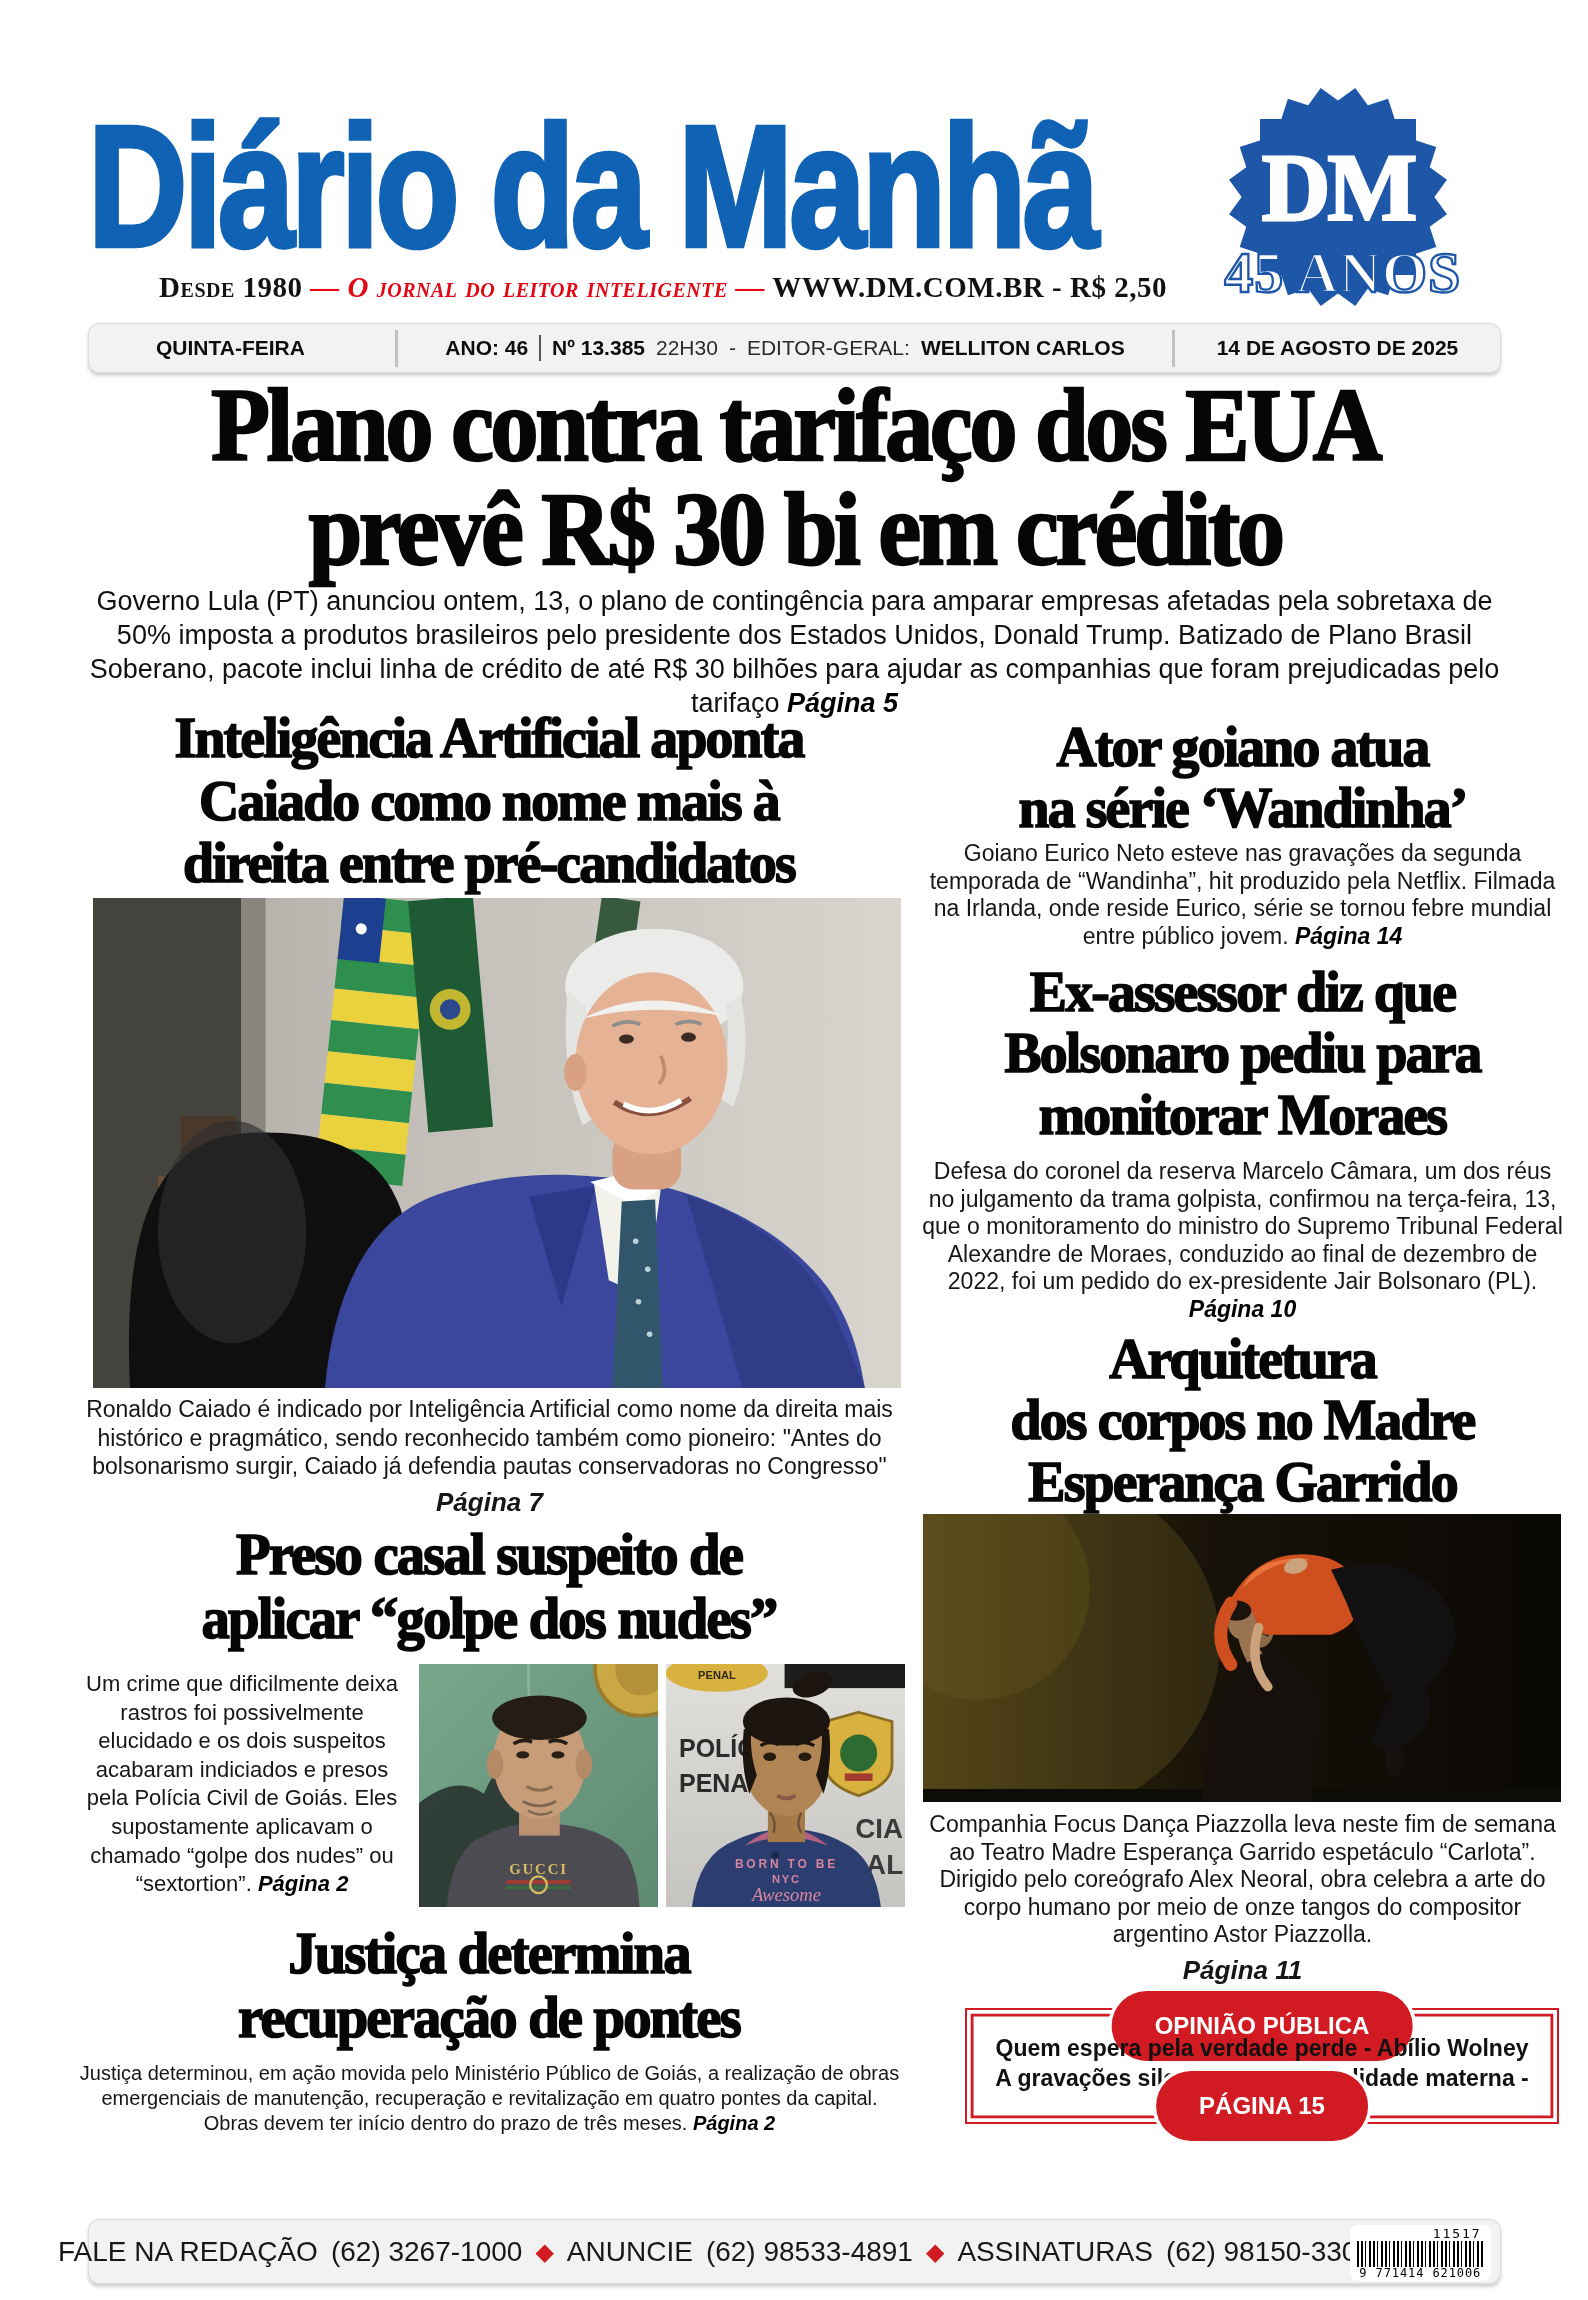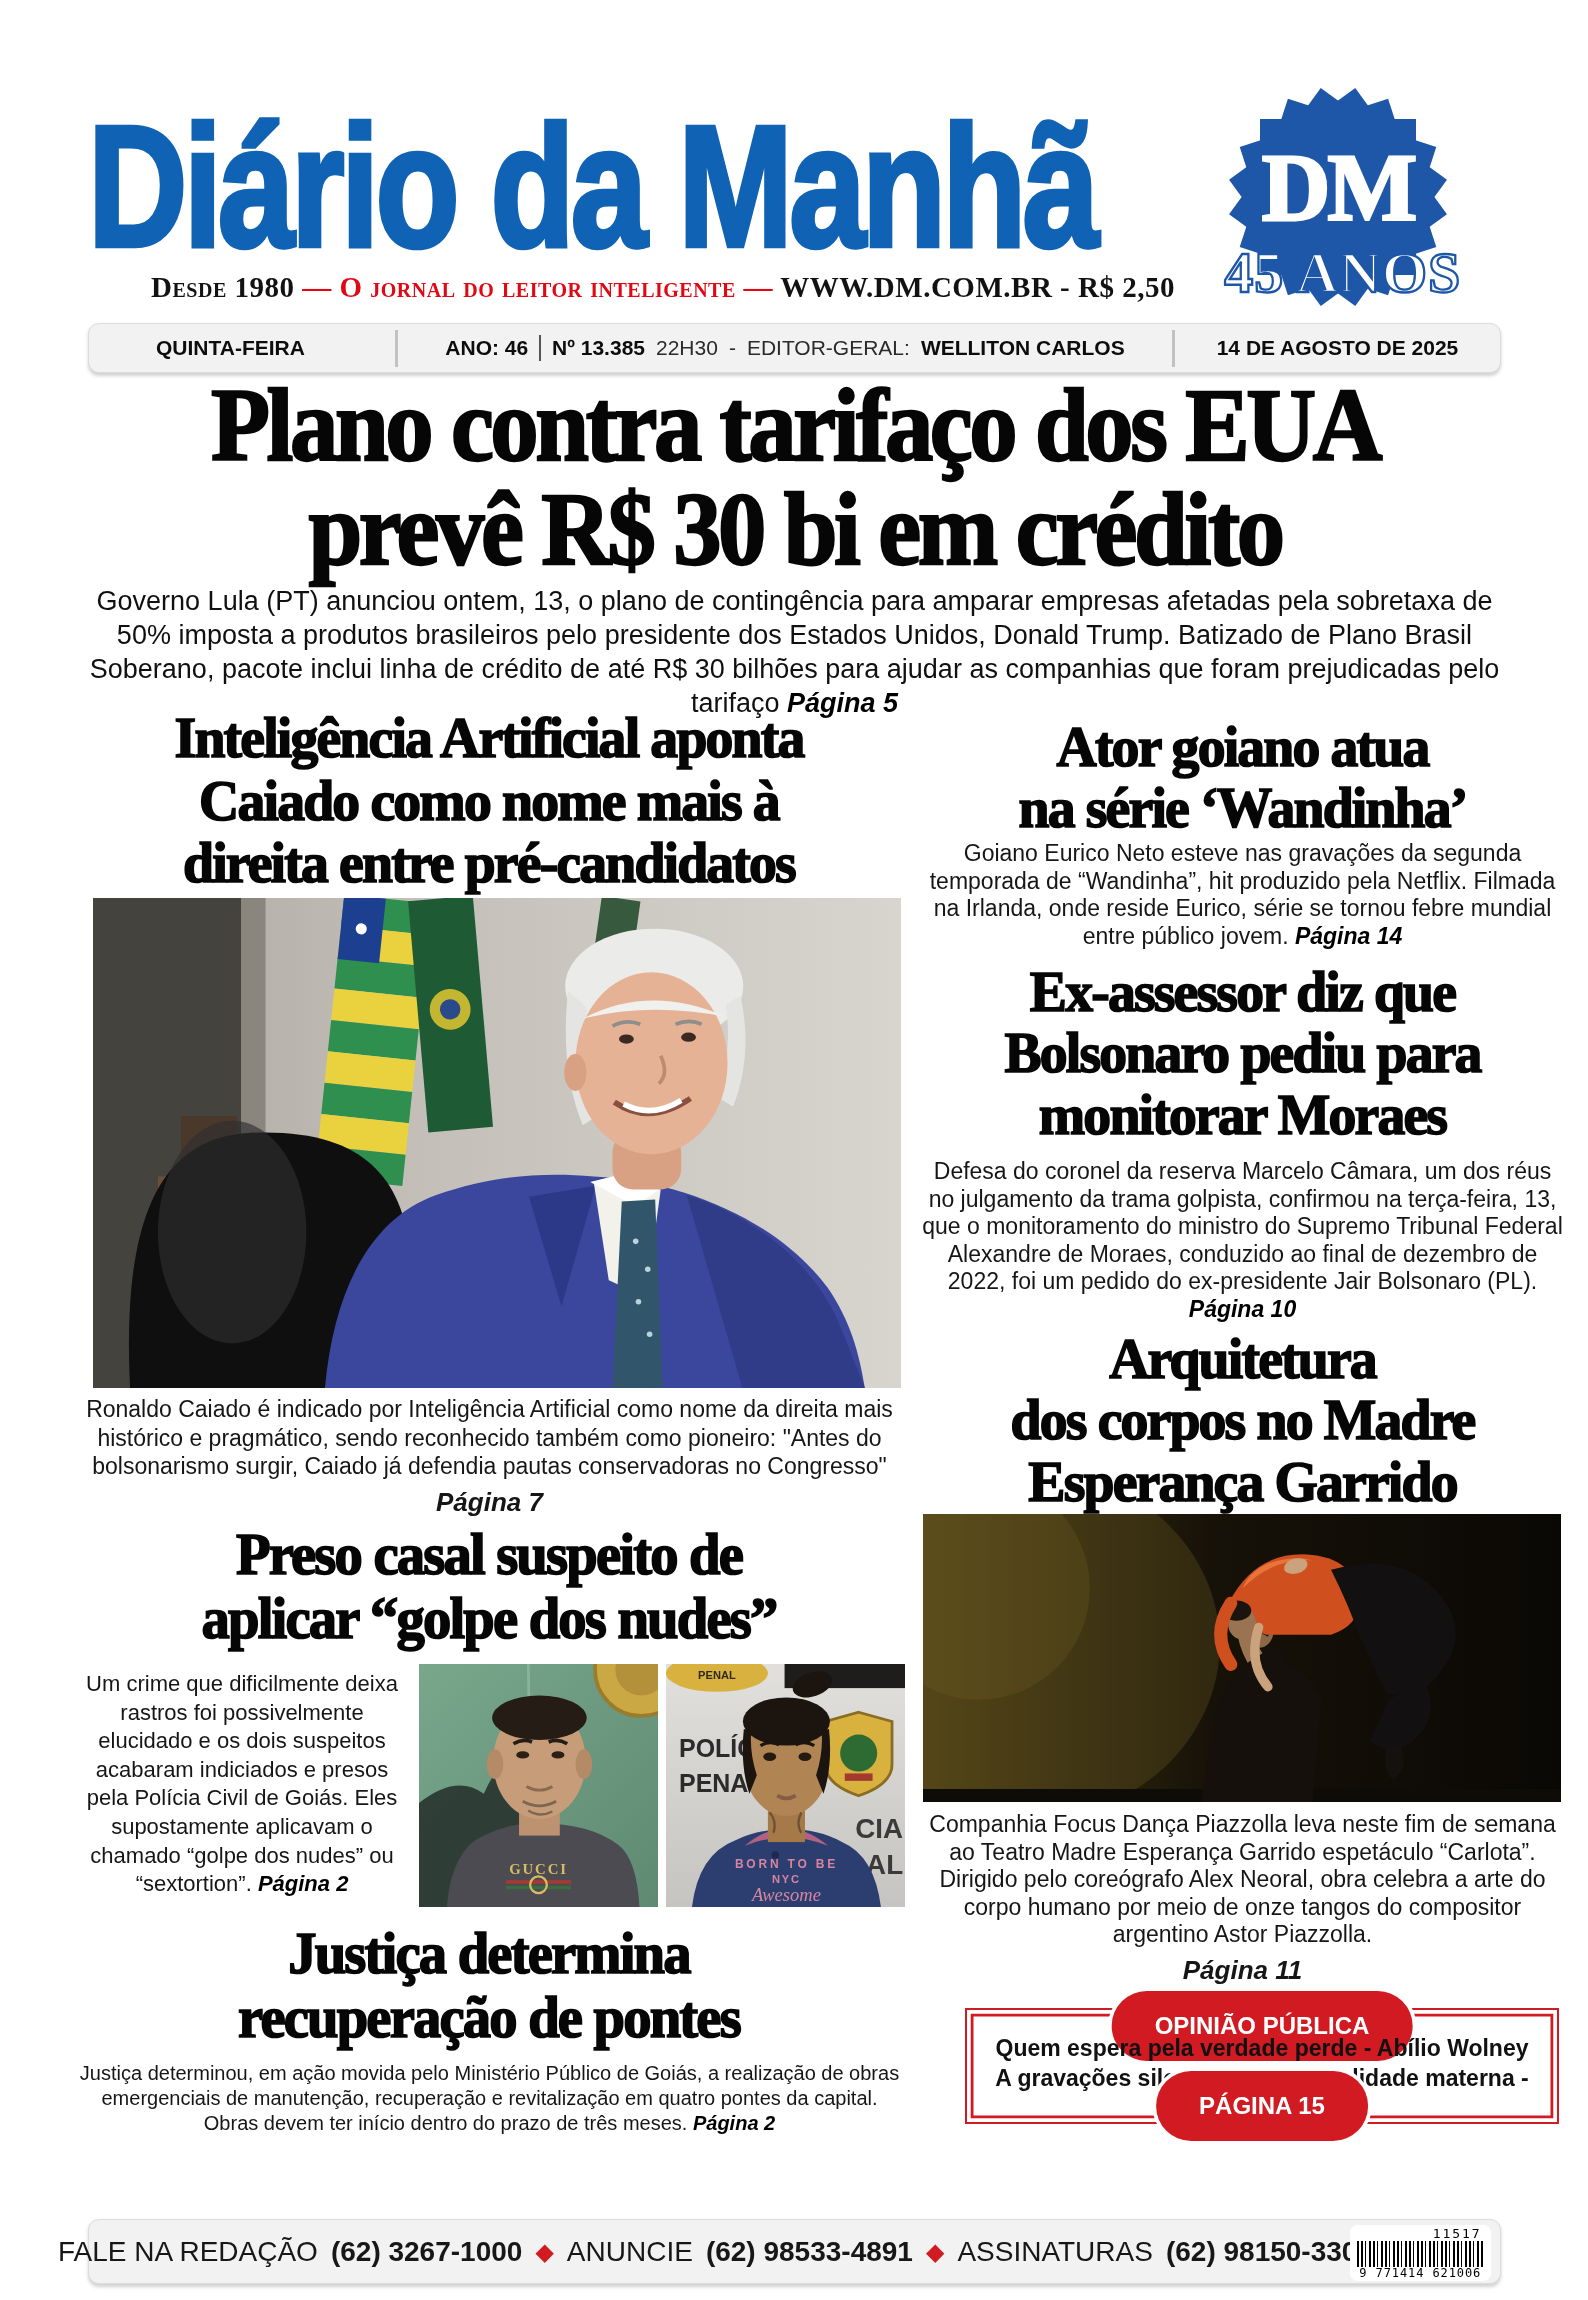--- a/index.html
+++ b/index.html
@@ -10,21 +10,21 @@
 
   
   .logo{left:88px;top:100px;width:1428px;height:181px;
         font-family:"Liberation Sans",sans-serif;font-weight:700;
         font-size:172px;line-height:1;letter-spacing:-4.6px;white-space:nowrap;
         color:#1062b4;-webkit-text-stroke:4.6px #1062b4;
         transform:scaleX(.8);transform-origin:left top;}
   .tagline{left:88px;top:271px;width:1150px;text-align:center;
            font-family:"Liberation Serif",serif;font-weight:700;font-size:29px;
            font-variant:small-caps;letter-spacing:0.5px;color:#121212;}
-  .tagline .red{color:#e30613;}
+  .tagline .red{color:#e30613;font-style:italic;}
   .badge{left:1221px;top:102px;width:234px;height:213px;}
   .badge .spike{position:absolute;left:39px;top:16.7px;width:156px;height:156px;background:#1e57a8;}
   .badge .dm{position:absolute;left:0;top:39px;width:234px;text-align:center;
              font-family:"Liberation Serif",serif;font-weight:700;font-size:95px;line-height:1;
              color:#fff;-webkit-text-stroke:2.8px #fff;letter-spacing:-2.8px;}
   .badge .anos{position:absolute;left:-9.3px;top:139px;width:262px;text-align:center;
              font-family:"Liberation Serif",serif;font-weight:700;font-size:58px;line-height:1.1;
              color:#fff;-webkit-text-stroke:2.3px #1e57a8;letter-spacing:0.9px;white-space:nowrap;}
 
   
@@ -75,21 +75,21 @@
             font-size:23px;line-height:1.3;font-weight:700;color:#111;}
   .op-pill{position:absolute;left:50%;transform:translateX(-50%);background:#d11a21;color:#fff;
            font-weight:700;font-size:24px;padding:21px 43px;border-radius:927px;white-space:nowrap;
            box-shadow:0 0 0 3.7px #fff;}
   .op-pill.title{top:-18.6px;}
   .op-pill.page{bottom:-18.6px;}
 
   
   .footbar{top:2219px;height:65px;font-size:28px;color:#171717;justify-content:center;position:absolute;}
   .foot-text{display:flex;align-items:center;gap:13px;margin-right:158px;white-space:nowrap;}
-  .foot-text b{font-weight:700;}
+  .foot-text b{font-weight:400;}
   .diamond{color:#d11a21;font-size:24px;}
   .barcode{position:absolute;right:9.3px;top:4.6px;width:141px;height:56px;background:#fff;
            border-radius:7.4px;padding:2.8px 7.4px;}
   .bc-num-top{position:absolute;top:1.9px;right:9.3px;font-family:"DejaVu Sans Mono",monospace;
               font-size:13px;letter-spacing:1.9px;color:#000;}
   .bc-bars{position:absolute;left:7.4px;right:7.4px;top:16px;height:26px;
            background:repeating-linear-gradient(90deg,#000 0 1.9px,#fff 1.9px 3.7px,#000 3.7px 6.5px,#fff 6.5px 8.3px,#000 8.3px 9.3px,#fff 9.3px 12px);}
   .bc-num-bot{position:absolute;bottom:0.9px;left:0;width:100%;text-align:center;
               font-family:"DejaVu Sans Mono",monospace;font-size:12px;letter-spacing:0.9px;color:#000;}
 </style>

